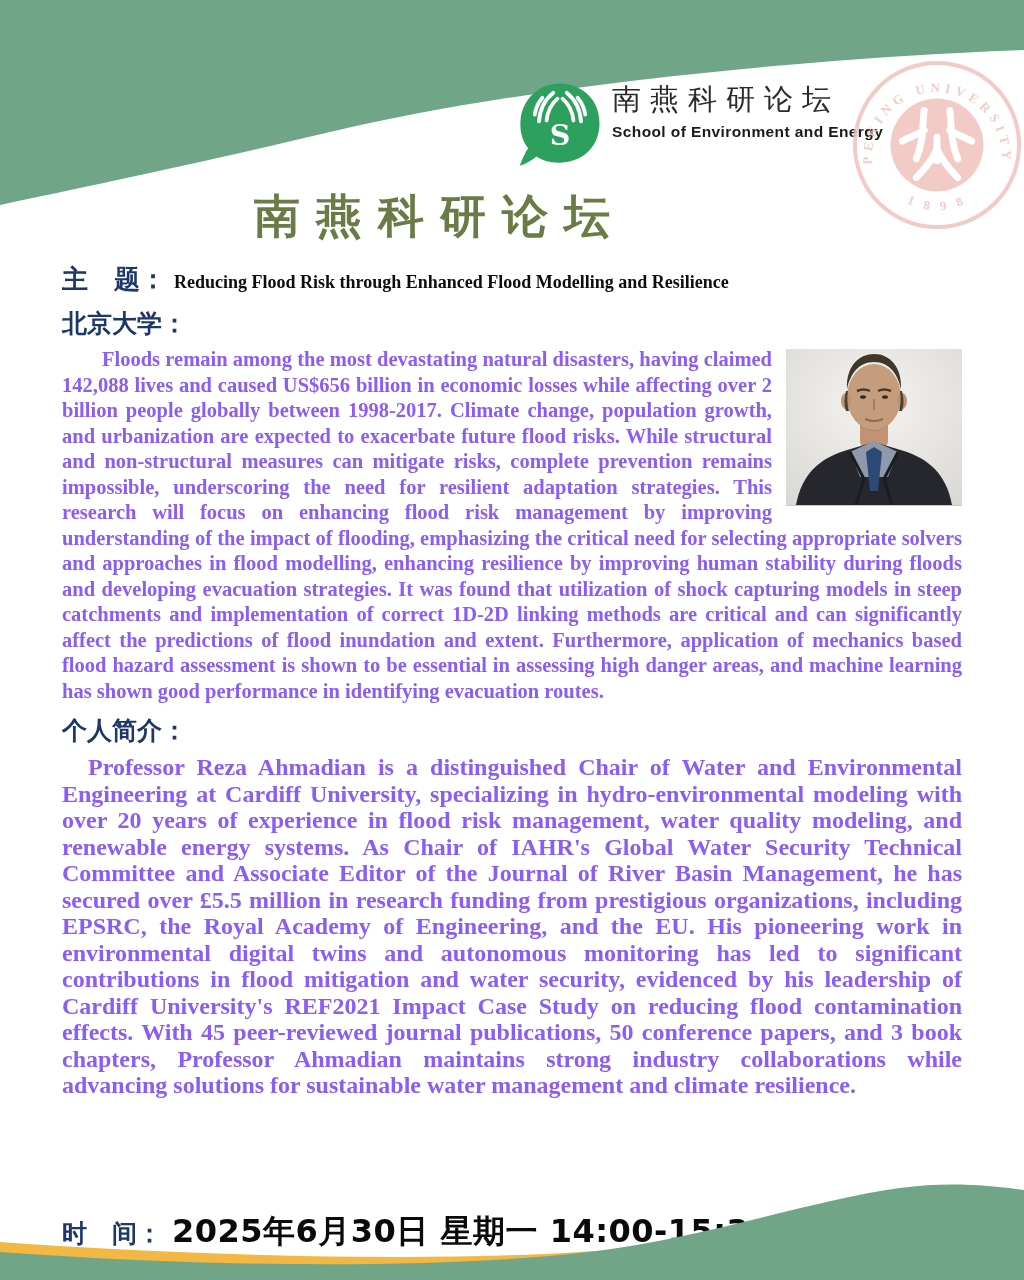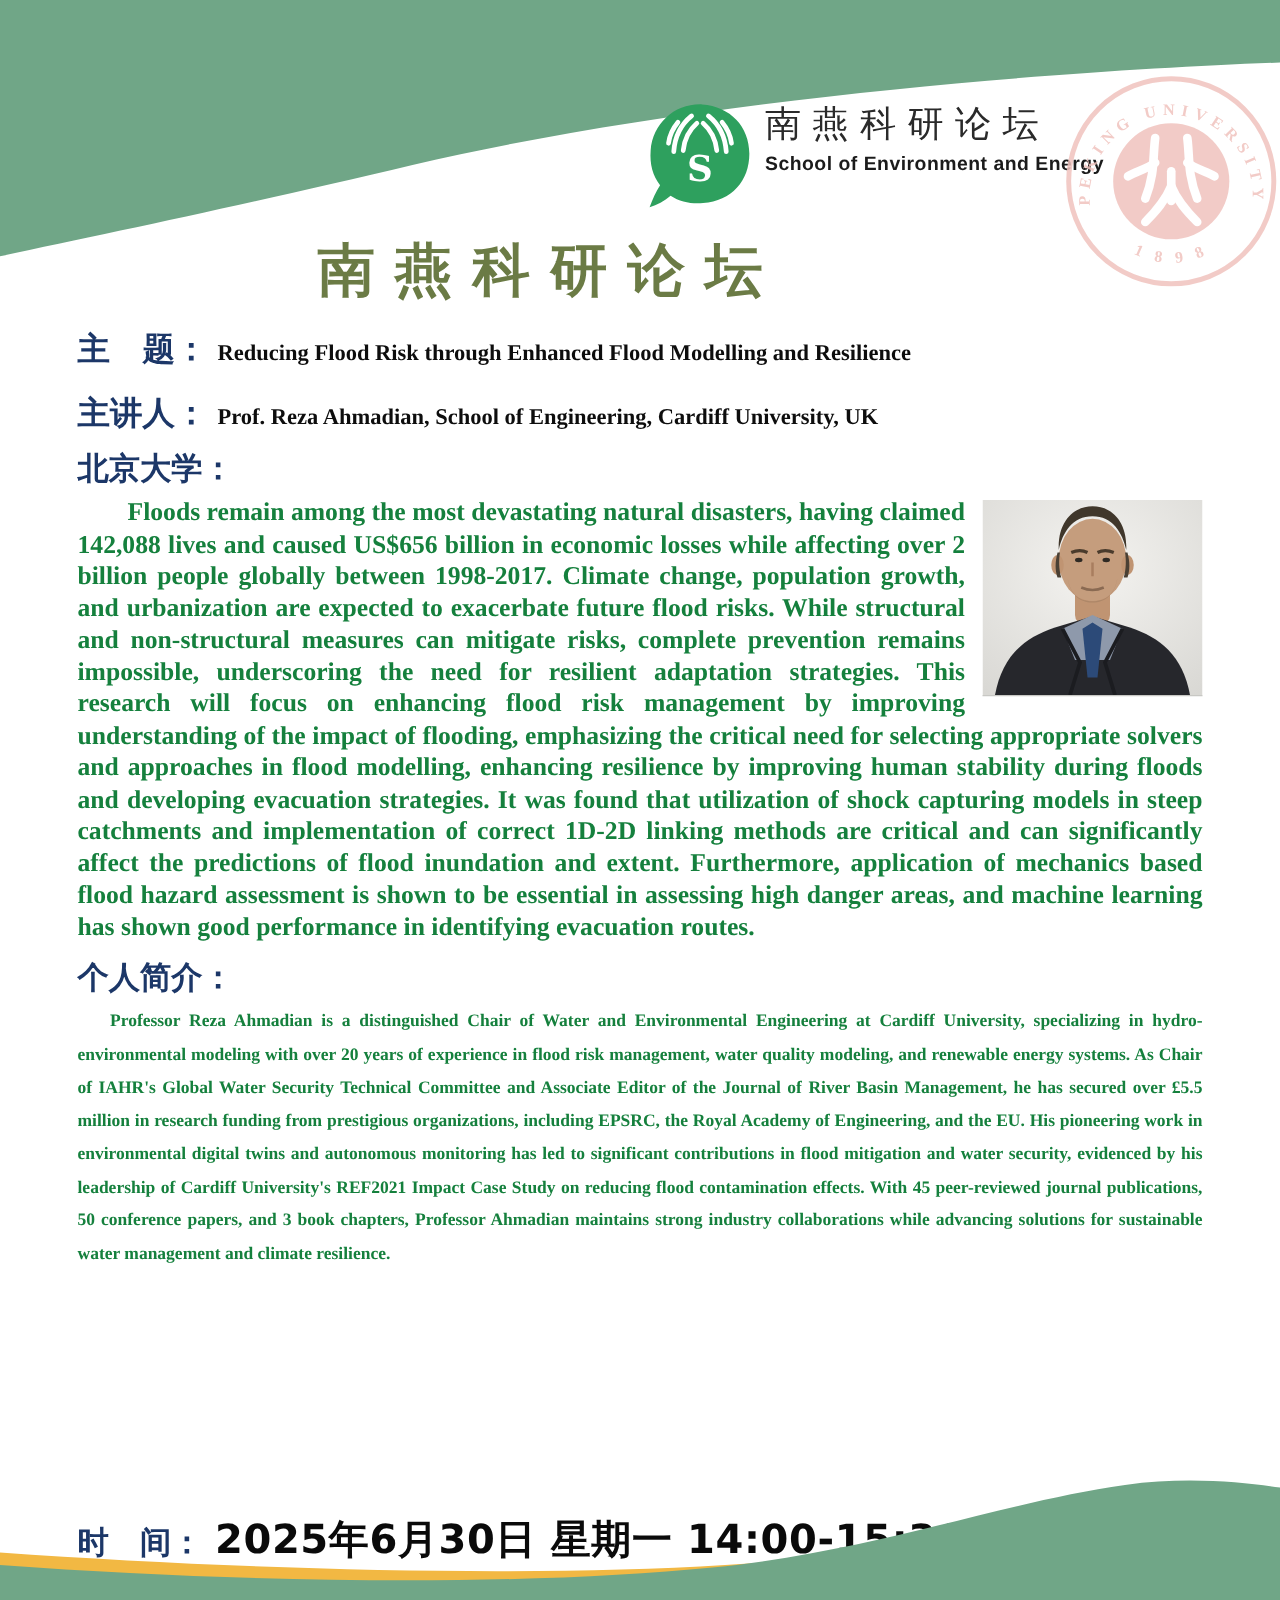--- a/index.html
+++ b/index.html
@@ -48,25 +48,25 @@
   .info-line{display:flex;align-items:baseline;margin-bottom:9px;margin-top:16px;}
   .info-label{color:var(--label-blue);font-weight:700;font-size:26px;white-space:nowrap;flex:none;}
   .info-value-en{
     font-family:"Liberation Serif","DejaVu Serif",serif;
     font-weight:700;font-size:18px;margin-left:8px;color:#0d0d0d;
   }
   .section-heading{color:var(--label-blue);font-weight:700;font-size:25px;margin:10px 0 7px 0;}
   p.body-text{
     margin:0;
     font-family:"Liberation Serif","DejaVu Serif",serif;
-    font-weight:700;color:#15803d;
+    font-weight:700;color:#8b5cf6;
     text-align:justify;
   }
   p.abstract-text{font-size:20.5px;line-height:25.5px;text-indent:40px;}
-  p.bio-text{font-size:14px;line-height:26.5px;text-indent:26px;}
+  p.bio-text{font-size:24px;line-height:26.5px;text-indent:26px;}
   .portrait-box{
     float:right;
     width:176px;height:156px;
     margin:2px 0 8px 14px;
     border-bottom:1px solid #c8c8c4;
   }
   
   .schedule{position:absolute;left:62px;top:1194px;}
   .schedule .info-line{margin-bottom:13px;}
   .schedule .info-label{font-size:25px;}
@@ -131,24 +131,20 @@
 
   <div class="forum-title">南燕科研论坛</div>
 
   <div class="content">
 
     <div class="info-line">
       <span class="info-label">主　题：</span>
       <span class="info-value-en">Reducing Flood Risk through Enhanced Flood Modelling and Resilience</span>
     </div>
 
-    <div class="info-line">
-      <span class="info-label">主讲人：</span>
-      <span class="info-value-en">Prof. Reza Ahmadian, School of Engineering, Cardiff University, UK</span>
-    </div>
 
     <div class="section-heading">北京大学：</div>
 
     <p class="body-text abstract-text">
       <span class="portrait-box">
         <svg viewBox="0 0 176 156" width="176" height="156">
           <defs>
             <radialGradient id="photoBg" cx="50%" cy="35%" r="80%">
               <stop offset="0%" stop-color="#f4f3f0"></stop>
               <stop offset="100%" stop-color="#d9d8d4"></stop>

